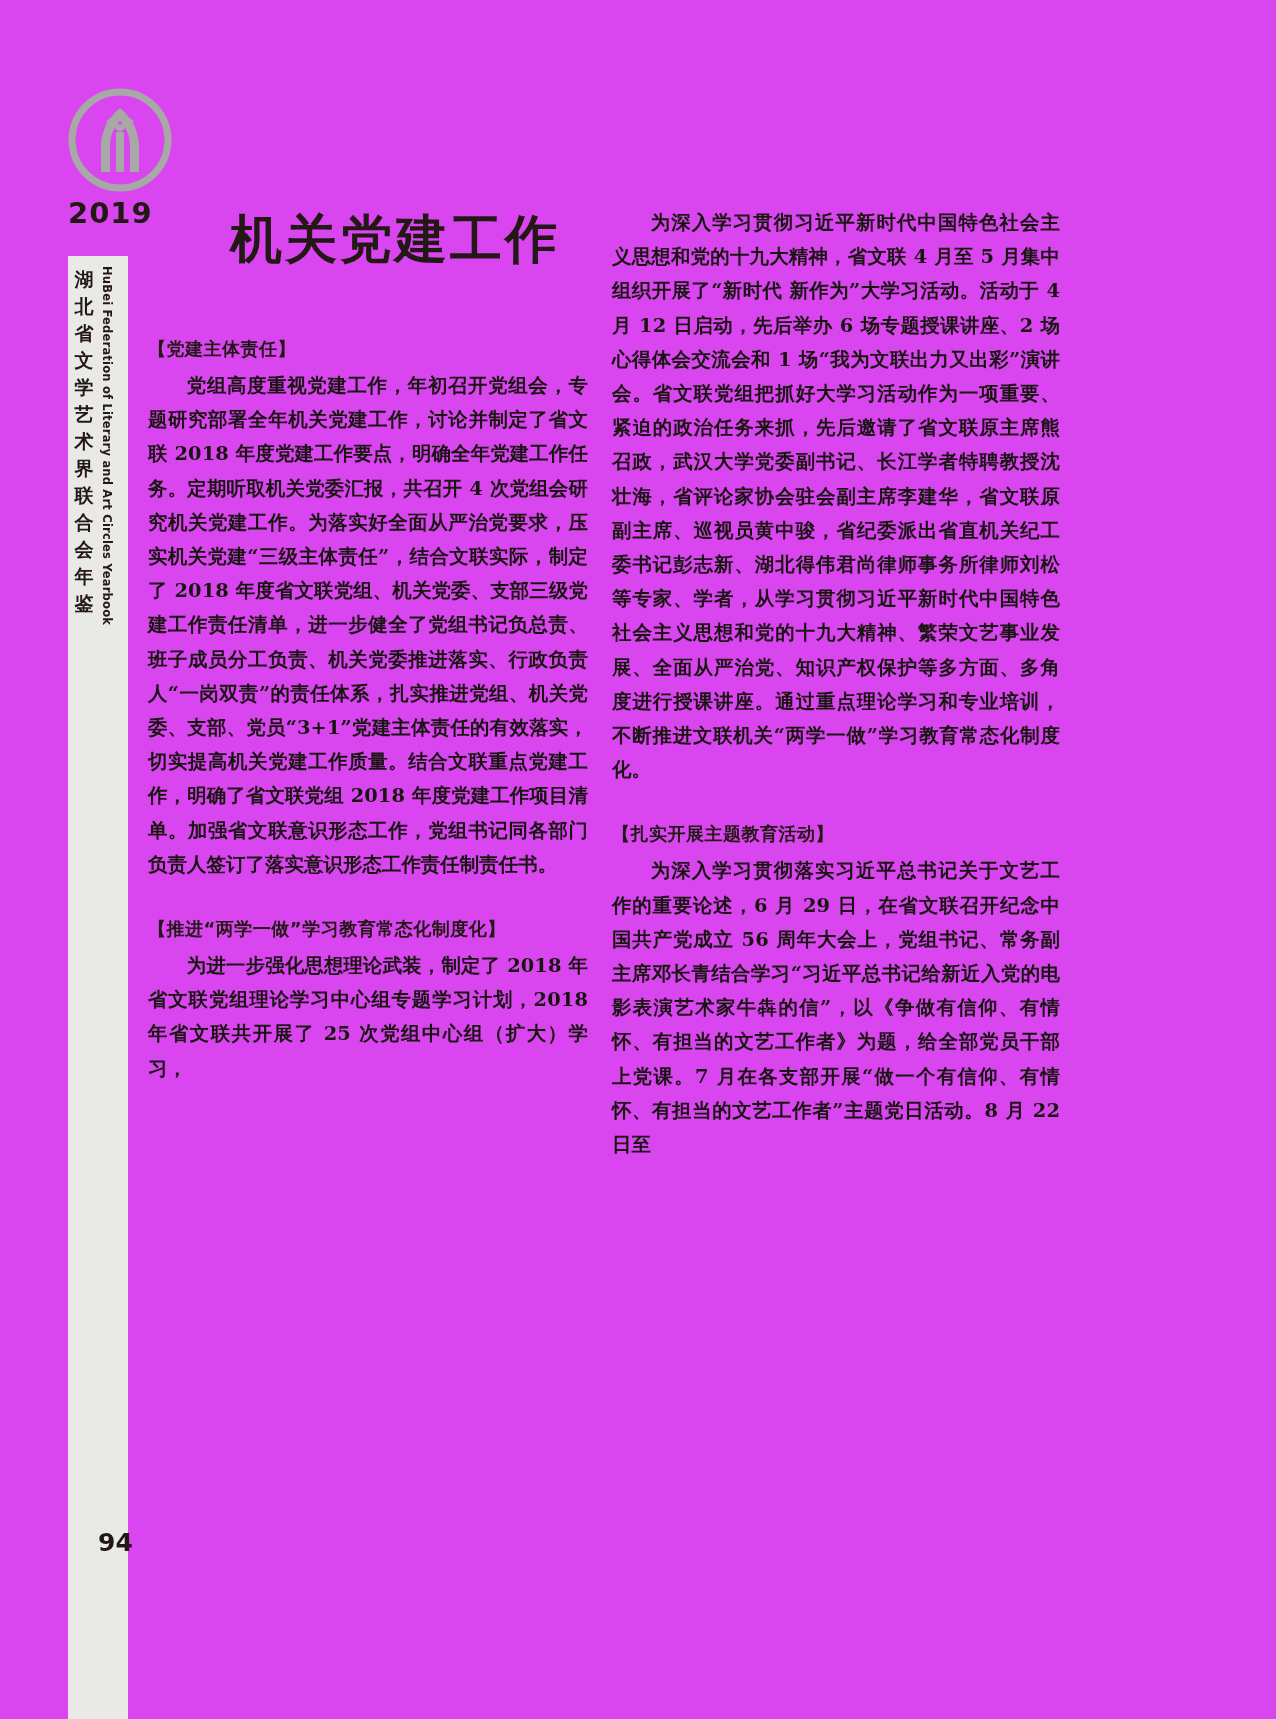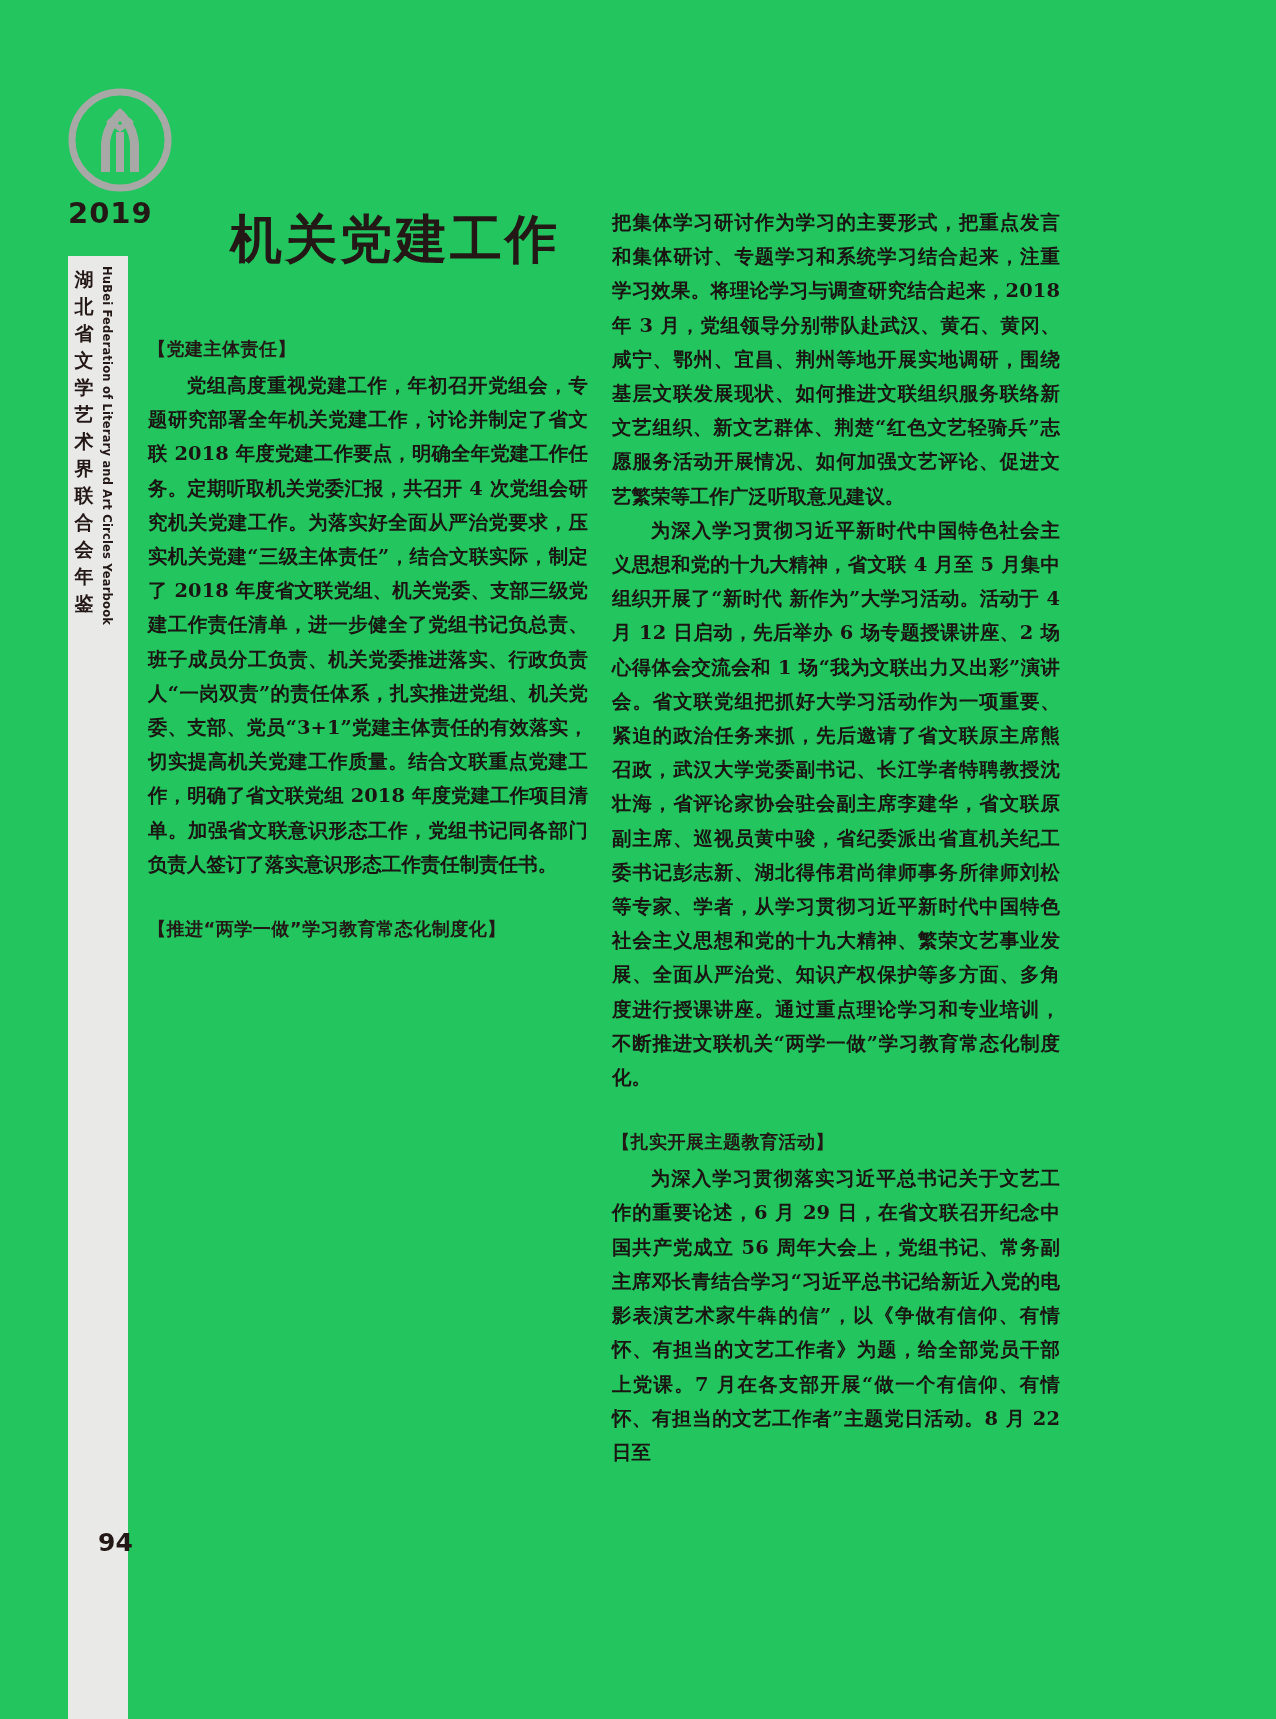--- a/index.html
+++ b/index.html
@@ -12,21 +12,21 @@
     height: 1719px;
     position: relative;
     font-family: "DejaVu Serif", "Liberation Serif", serif;
     color: #1a1412;
     overflow: hidden;
   }
 
   .page {
     position: absolute;
     inset: 0;
-    background: #22c55e;
+    background: #d946ef;
   }
 
   
   .rail {
     position: absolute;
     left: 62px;
     top: 88px;
     width: 120px;
   }
   .logo-wrap {
@@ -163,24 +163,24 @@
       <div class="spine-en">HuBei Federation of Literary and Art Circles Yearbook</div>
     </div>
   </div>
 
   <div class="doc-title">机关党建工作</div>
 
   <div class="col col-left">
     <div class="sec-head">【党建主体责任】</div>
     <p class="para">党组高度重视党建工作，年初召开党组会，专题研究部署全年机关党建工作，讨论并制定了省文联 2018 年度党建工作要点，明确全年党建工作任务。定期听取机关党委汇报，共召开 4 次党组会研究机关党建工作。为落实好全面从严治党要求，压实机关党建“三级主体责任”，结合文联实际，制定了 2018 年度省文联党组、机关党委、支部三级党建工作责任清单，进一步健全了党组书记负总责、班子成员分工负责、机关党委推进落实、行政负责人“一岗双责”的责任体系，扎实推进党组、机关党委、支部、党员“3+1”党建主体责任的有效落实，切实提高机关党建工作质量。结合文联重点党建工作，明确了省文联党组 2018 年度党建工作项目清单。加强省文联意识形态工作，党组书记同各部门负责人签订了落实意识形态工作责任制责任书。</p>
     <div class="sec-head">【推进“两学一做”学习教育常态化制度化】</div>
+    <p class="para">为进一步强化思想理论武装，制定了 2018 年省文联党组理论学习中心组专题学习计划，2018 年省文联共开展了 25 次党组中心组（扩大）学习，</p>
   </div>
 
   <div class="col col-right">
-    <p class="para cont">把集体学习研讨作为学习的主要形式，把重点发言和集体研讨、专题学习和系统学习结合起来，注重学习效果。将理论学习与调查研究结合起来，2018 年 3 月，党组领导分别带队赴武汉、黄石、黄冈、咸宁、鄂州、宜昌、荆州等地开展实地调研，围绕基层文联发展现状、如何推进文联组织服务联络新文艺组织、新文艺群体、荆楚“红色文艺轻骑兵”志愿服务活动开展情况、如何加强文艺评论、促进文艺繁荣等工作广泛听取意见建议。</p>
     <p class="para">为深入学习贯彻习近平新时代中国特色社会主义思想和党的十九大精神，省文联 4 月至 5 月集中组织开展了“新时代 新作为”大学习活动。活动于 4 月 12 日启动，先后举办 6 场专题授课讲座、2 场心得体会交流会和 1 场“我为文联出力又出彩”演讲会。省文联党组把抓好大学习活动作为一项重要、紧迫的政治任务来抓，先后邀请了省文联原主席熊召政，武汉大学党委副书记、长江学者特聘教授沈壮海，省评论家协会驻会副主席李建华，省文联原副主席、巡视员黄中骏，省纪委派出省直机关纪工委书记彭志新、湖北得伟君尚律师事务所律师刘松等专家、学者，从学习贯彻习近平新时代中国特色社会主义思想和党的十九大精神、繁荣文艺事业发展、全面从严治党、知识产权保护等多方面、多角度进行授课讲座。通过重点理论学习和专业培训，不断推进文联机关“两学一做”学习教育常态化制度化。</p>
     <div class="sec-head">【扎实开展主题教育活动】</div>
     <p class="para">为深入学习贯彻落实习近平总书记关于文艺工作的重要论述，6 月 29 日，在省文联召开纪念中国共产党成立 56 周年大会上，党组书记、常务副主席邓长青结合学习“习近平总书记给新近入党的电影表演艺术家牛犇的信”，以《争做有信仰、有情怀、有担当的文艺工作者》为题，给全部党员干部上党课。7 月在各支部开展“做一个有信仰、有情怀、有担当的文艺工作者”主题党日活动。8 月 22 日至</p>
   </div>
 
   <div class="folio">94</div>
 
 </div>
 
 </body></html>

